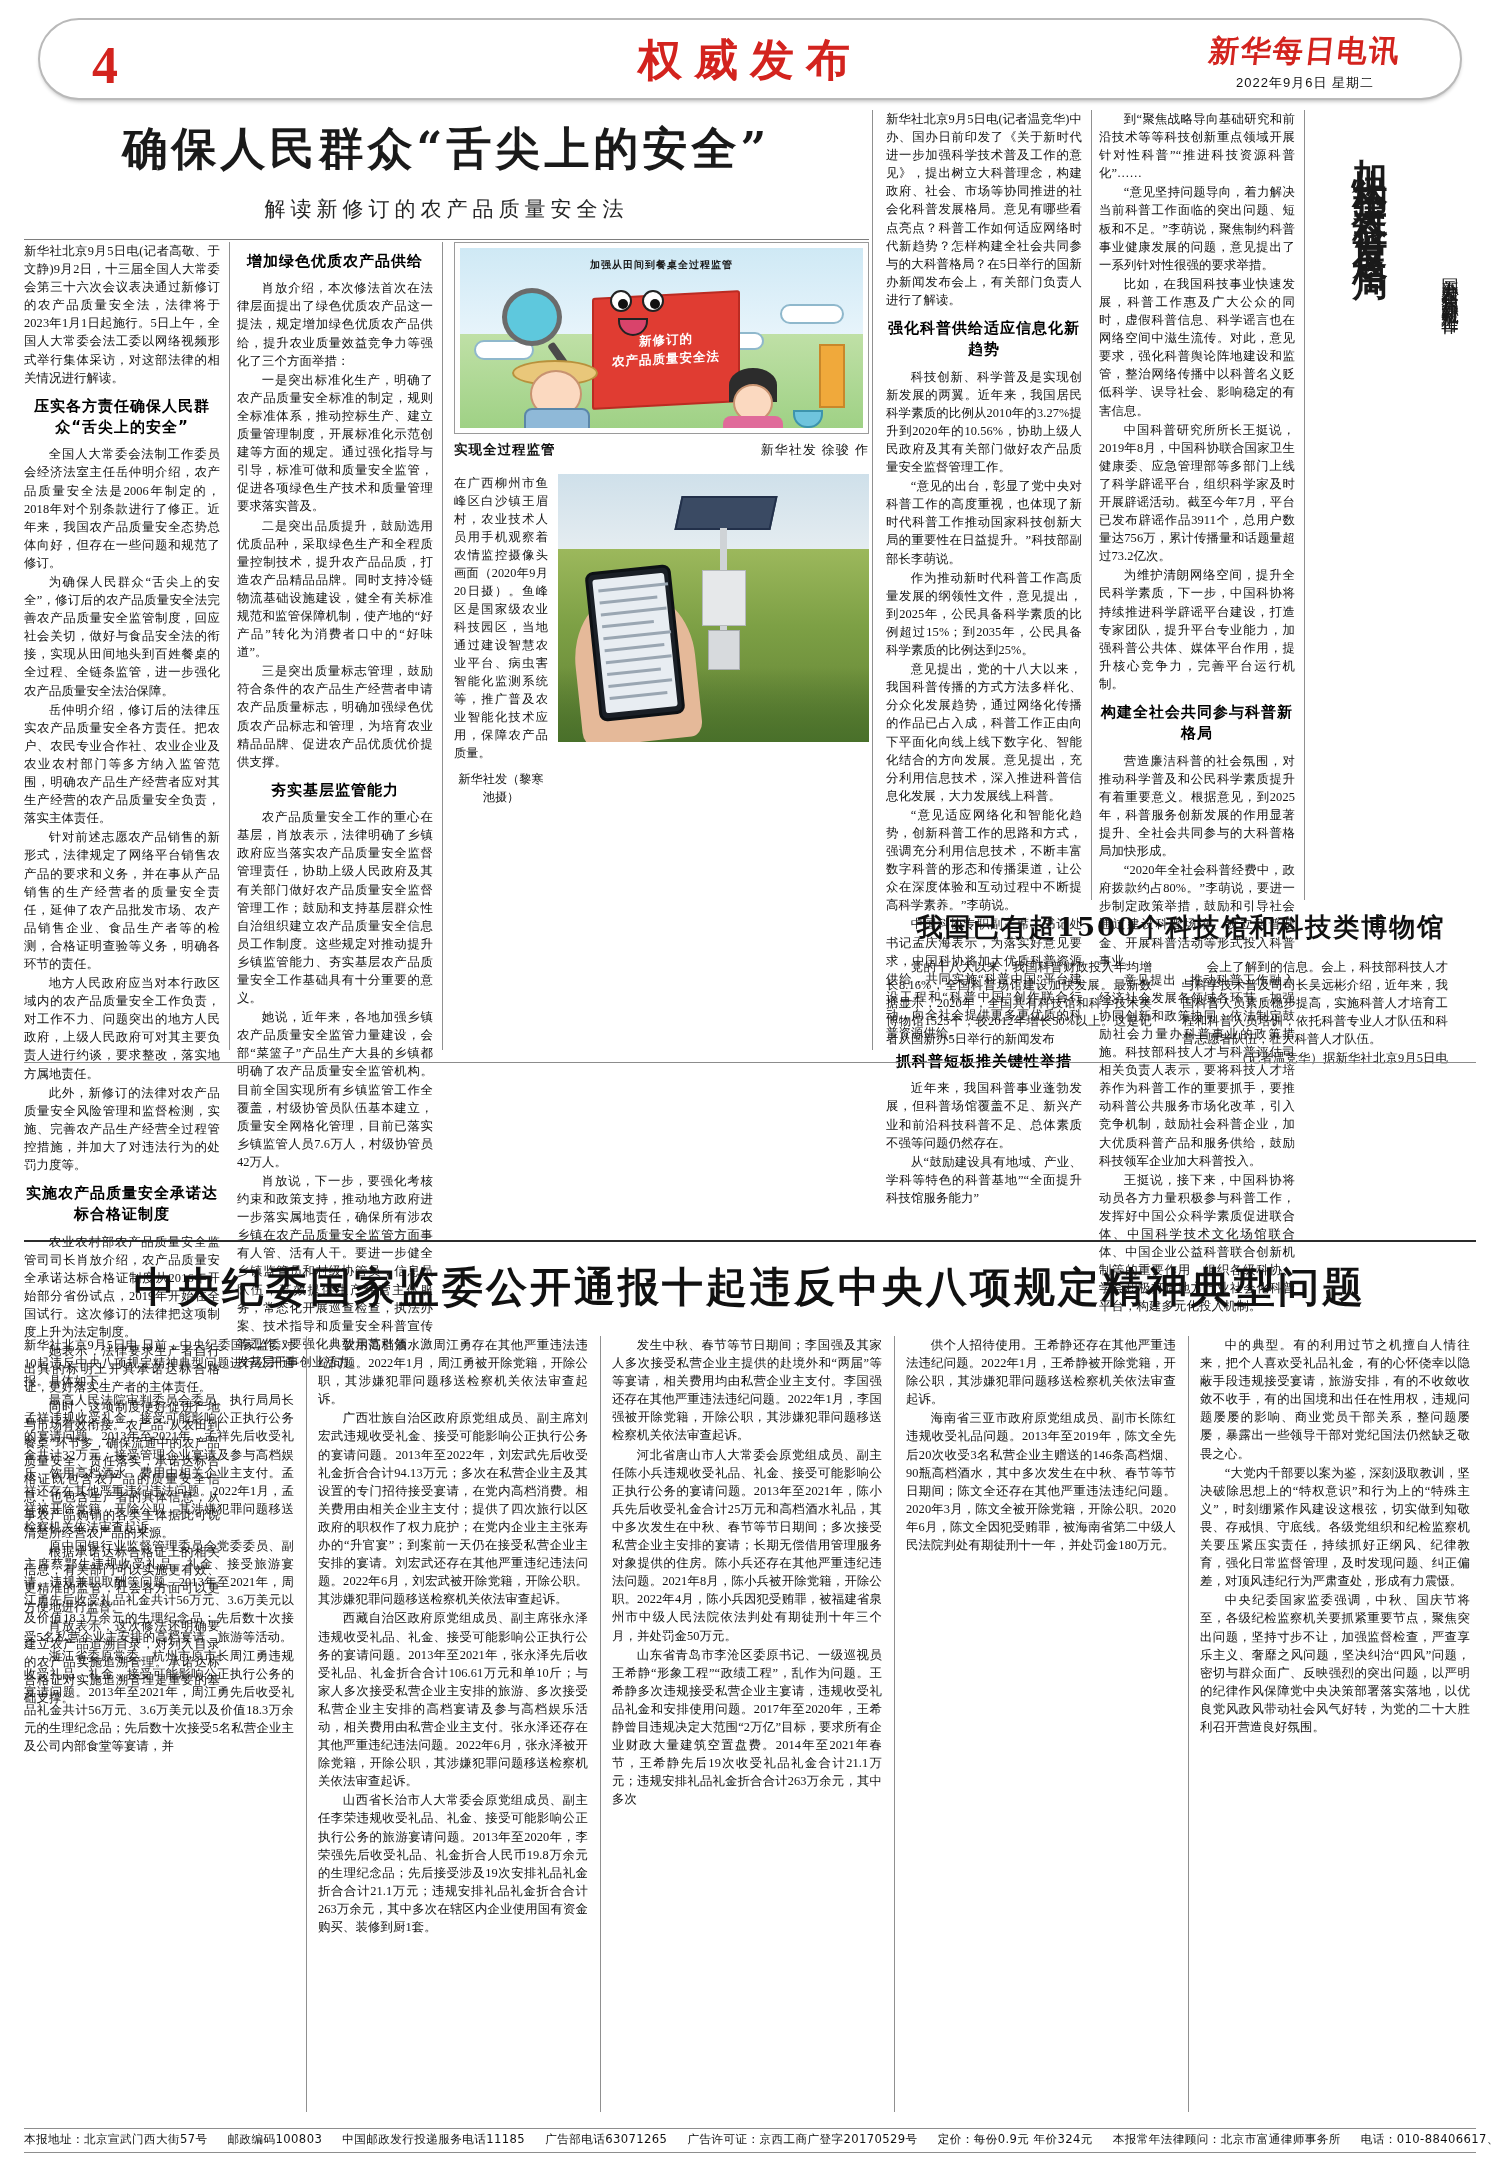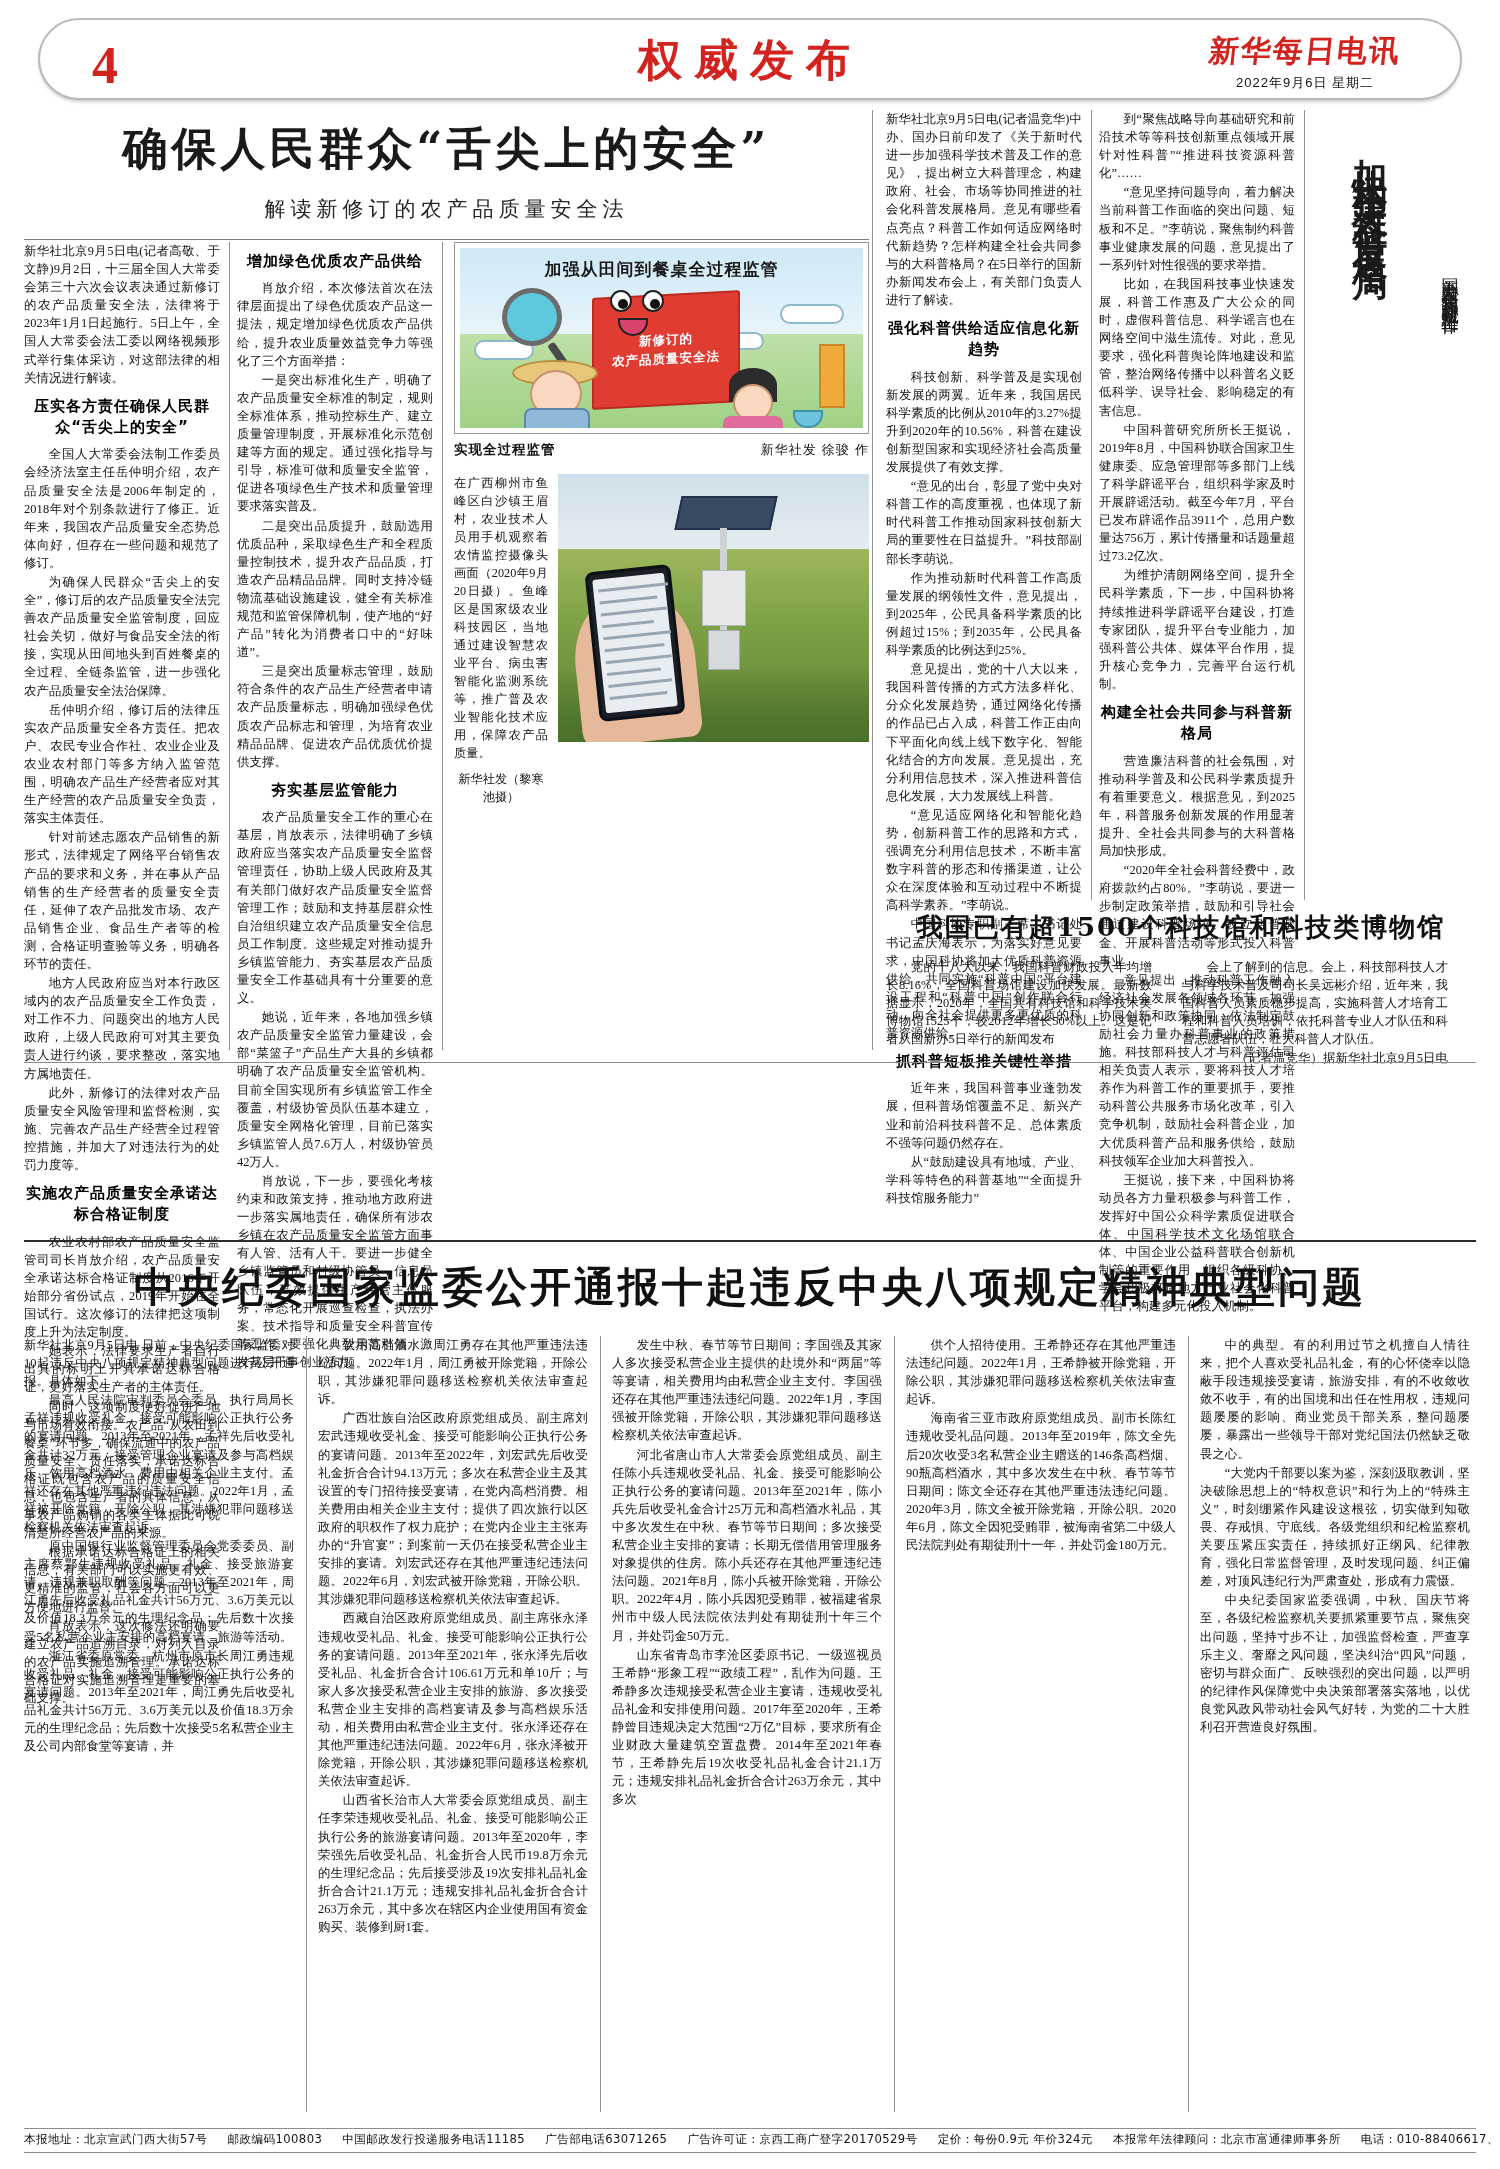--- a/index.html
+++ b/index.html
@@ -87,21 +87,21 @@
 
   
   .mediaBlock { position: absolute; left: 430px; top: 0; width: 415px; }
   .cartoon-frame {
     width: 415px; height: 192px; border: 1px solid #9a9a9a; padding: 5px; background: #fff;
   }
   .cartoon { position: relative; width: 100%; height: 100%; overflow: hidden;
     background: linear-gradient(#cfe9f5 0%, #e7f4fb 48%, #bfe0a6 48%, #9fd185 100%); }
   .cl-banner {
     position: absolute; left: 50%; top: 10px; transform: translateX(-50%);
-    font-family: "DejaVu Sans", sans-serif; font-size: 17px; font-weight: 700;
+    font-family: "DejaVu Sans", sans-serif; font-size: 10px; font-weight: 700;
     color: #1a1a1a; letter-spacing: 1px; white-space: nowrap;
   }
   .cl-flag {
     position: absolute; left: 132px; top: 46px; width: 148px; height: 112px;
     background: #e03c32; border: 2px solid #bb2b22; border-radius: 3px;
     transform: skewY(-3deg);
     display: flex; flex-direction: column; align-items: center; justify-content: center;
   }
   .cl-flag span {
     font-family: "DejaVu Sans", sans-serif; font-size: 12.5px; font-weight: 700;
@@ -365,21 +365,21 @@
       <div class="storyB-cols">
         <div class="vdiv" style="left:205px"></div>
         <div class="vdiv" style="left:418px"></div>
 
         <div class="colB b1">
           <div class="bodytext">
             <p class="lead">新华社北京9月5日电(记者温竞华)中办、国办日前印发了《关于新时代进一步加强科学技术普及工作的意见》，提出树立大科普理念，构建政府、社会、市场等协同推进的社会化科普发展格局。意见有哪些看点亮点？科普工作如何适应网络时代新趋势？怎样构建全社会共同参与的大科普格局？在5日举行的国新办新闻发布会上，有关部门负责人进行了解读。</p>
           </div>
           <div class="subhead">强化科普供给适应信息化新趋势</div>
           <div class="bodytext">
-            <p>科技创新、科学普及是实现创新发展的两翼。近年来，我国居民科学素质的比例从2010年的3.27%提升到2020年的10.56%，科普在建设创新型国家和实现经济社会高质量发展提供了有效支撑。</p>
+            <p>科技创新、科学普及是实现创新发展的两翼。近年来，我国居民科学素质的比例从2010年的3.27%提升到2020年的10.56%，协助上级人民政府及其有关部门做好农产品质量安全监督管理工作。</p>
             <p>“意见的出台，彰显了党中央对科普工作的高度重视，也体现了新时代科普工作推动国家科技创新大局的重要性在日益提升。”科技部副部长李萌说。</p>
             <p>作为推动新时代科普工作高质量发展的纲领性文件，意见提出，到2025年，公民具备科学素质的比例超过15%；到2035年，公民具备科学素质的比例达到25%。</p>
             <p>意见提出，党的十八大以来，我国科普传播的方式方法多样化、分众化发展趋势，通过网络化传播的作品已占入成，科普工作正由向下平面化向线上线下数字化、智能化结合的方向发展。意见提出，充分利用信息技术，深入推进科普信息化发展，大力发展线上科普。</p>
             <p>“意见适应网络化和智能化趋势，创新科普工作的思路和方式，强调充分利用信息技术，不断丰富数字科普的形态和传播渠道，让公众在深度体验和互动过程中不断提高科学素养。”李萌说。</p>
             <p>中国科协专职副主席、书记处书记孟庆海表示，为落实好意见要求，中国科协将加大优质科普资源供给，共同实施“科普中国”平台建设工程和“科普中国”创作联合行动，向全社会提供更多更优质的科普资源供给。</p>
           </div>
           <div class="subhead">抓科普短板推关键性举措</div>
           <div class="bodytext">
             <p>近年来，我国科普事业蓬勃发展，但科普场馆覆盖不足、新兴产业和前沿科技科普不足、总体素质不强等问题仍然存在。</p>
             <p>从“鼓励建设具有地域、产业、学科等特色的科普基地”“全面提升科技馆服务能力”</p>

